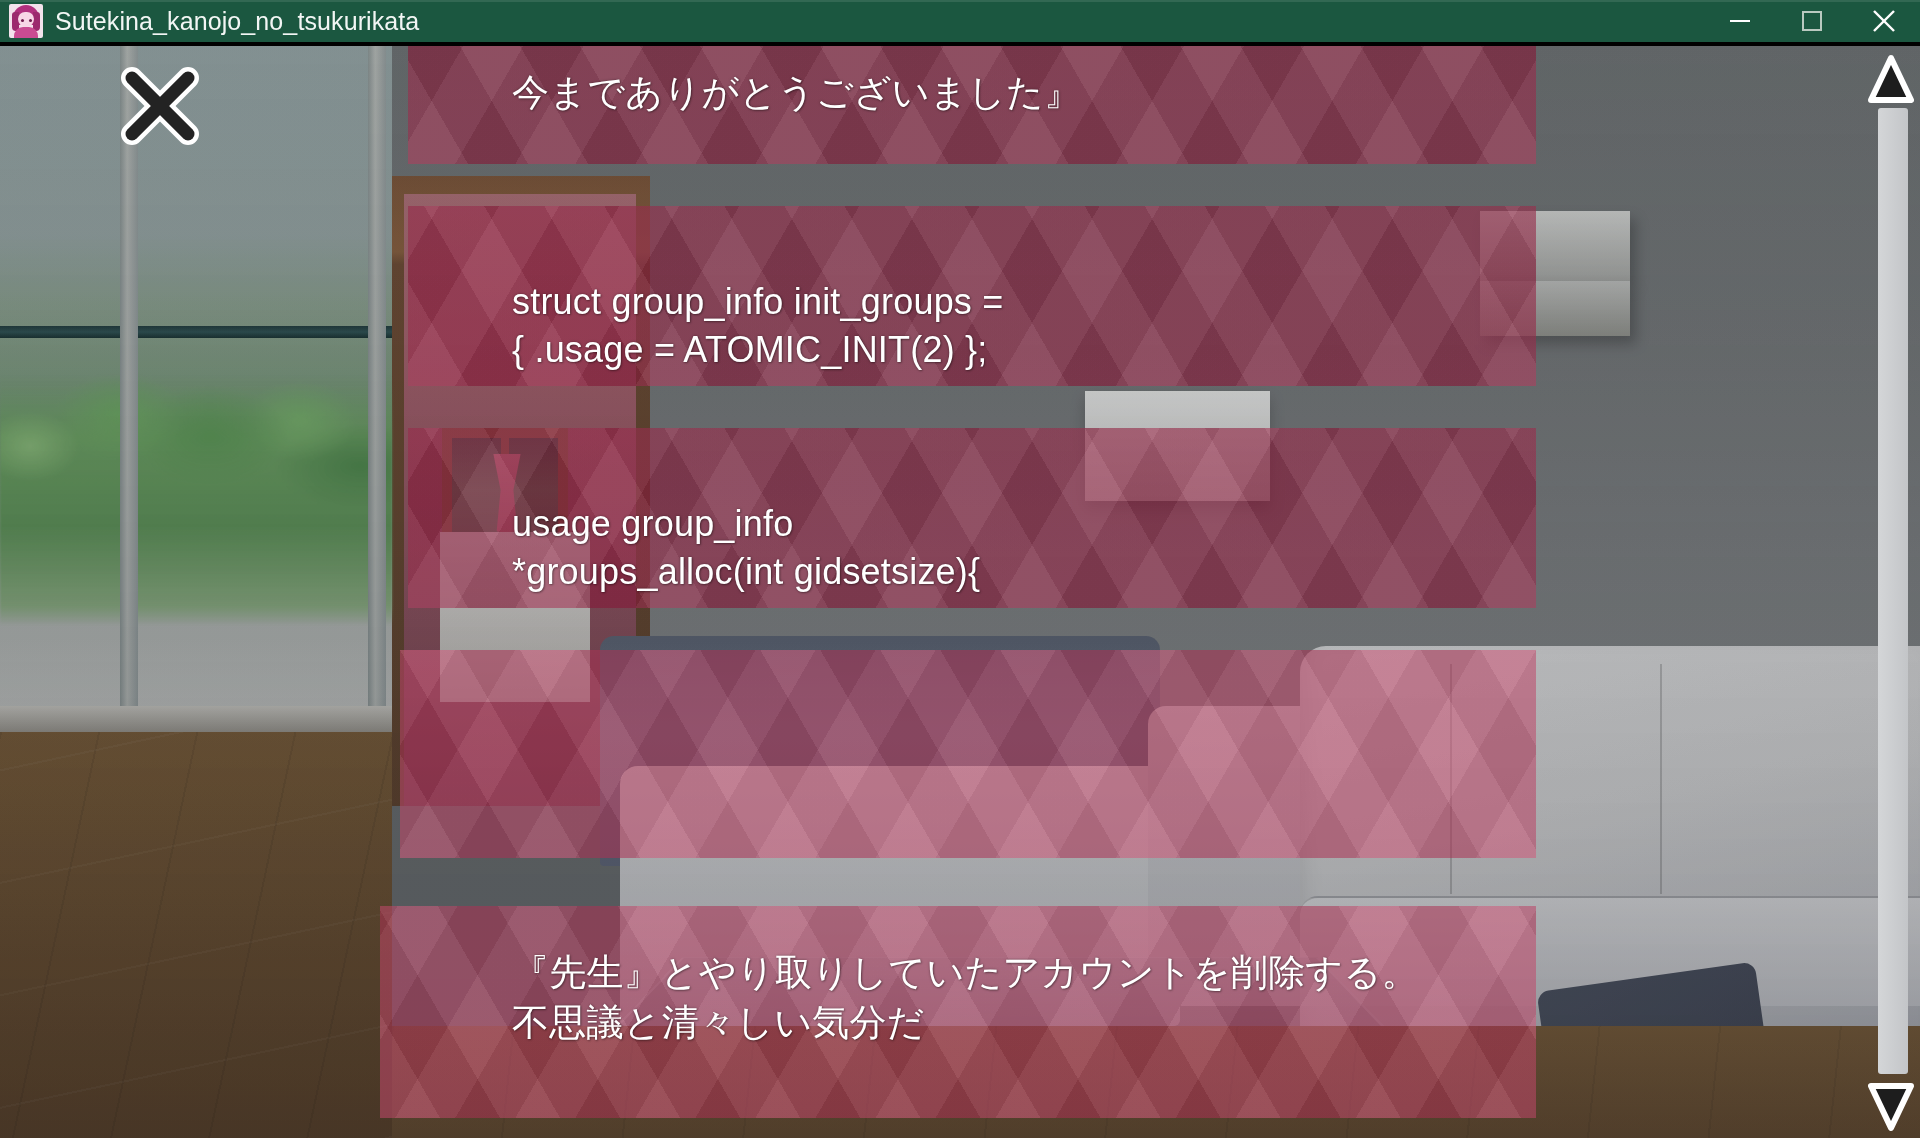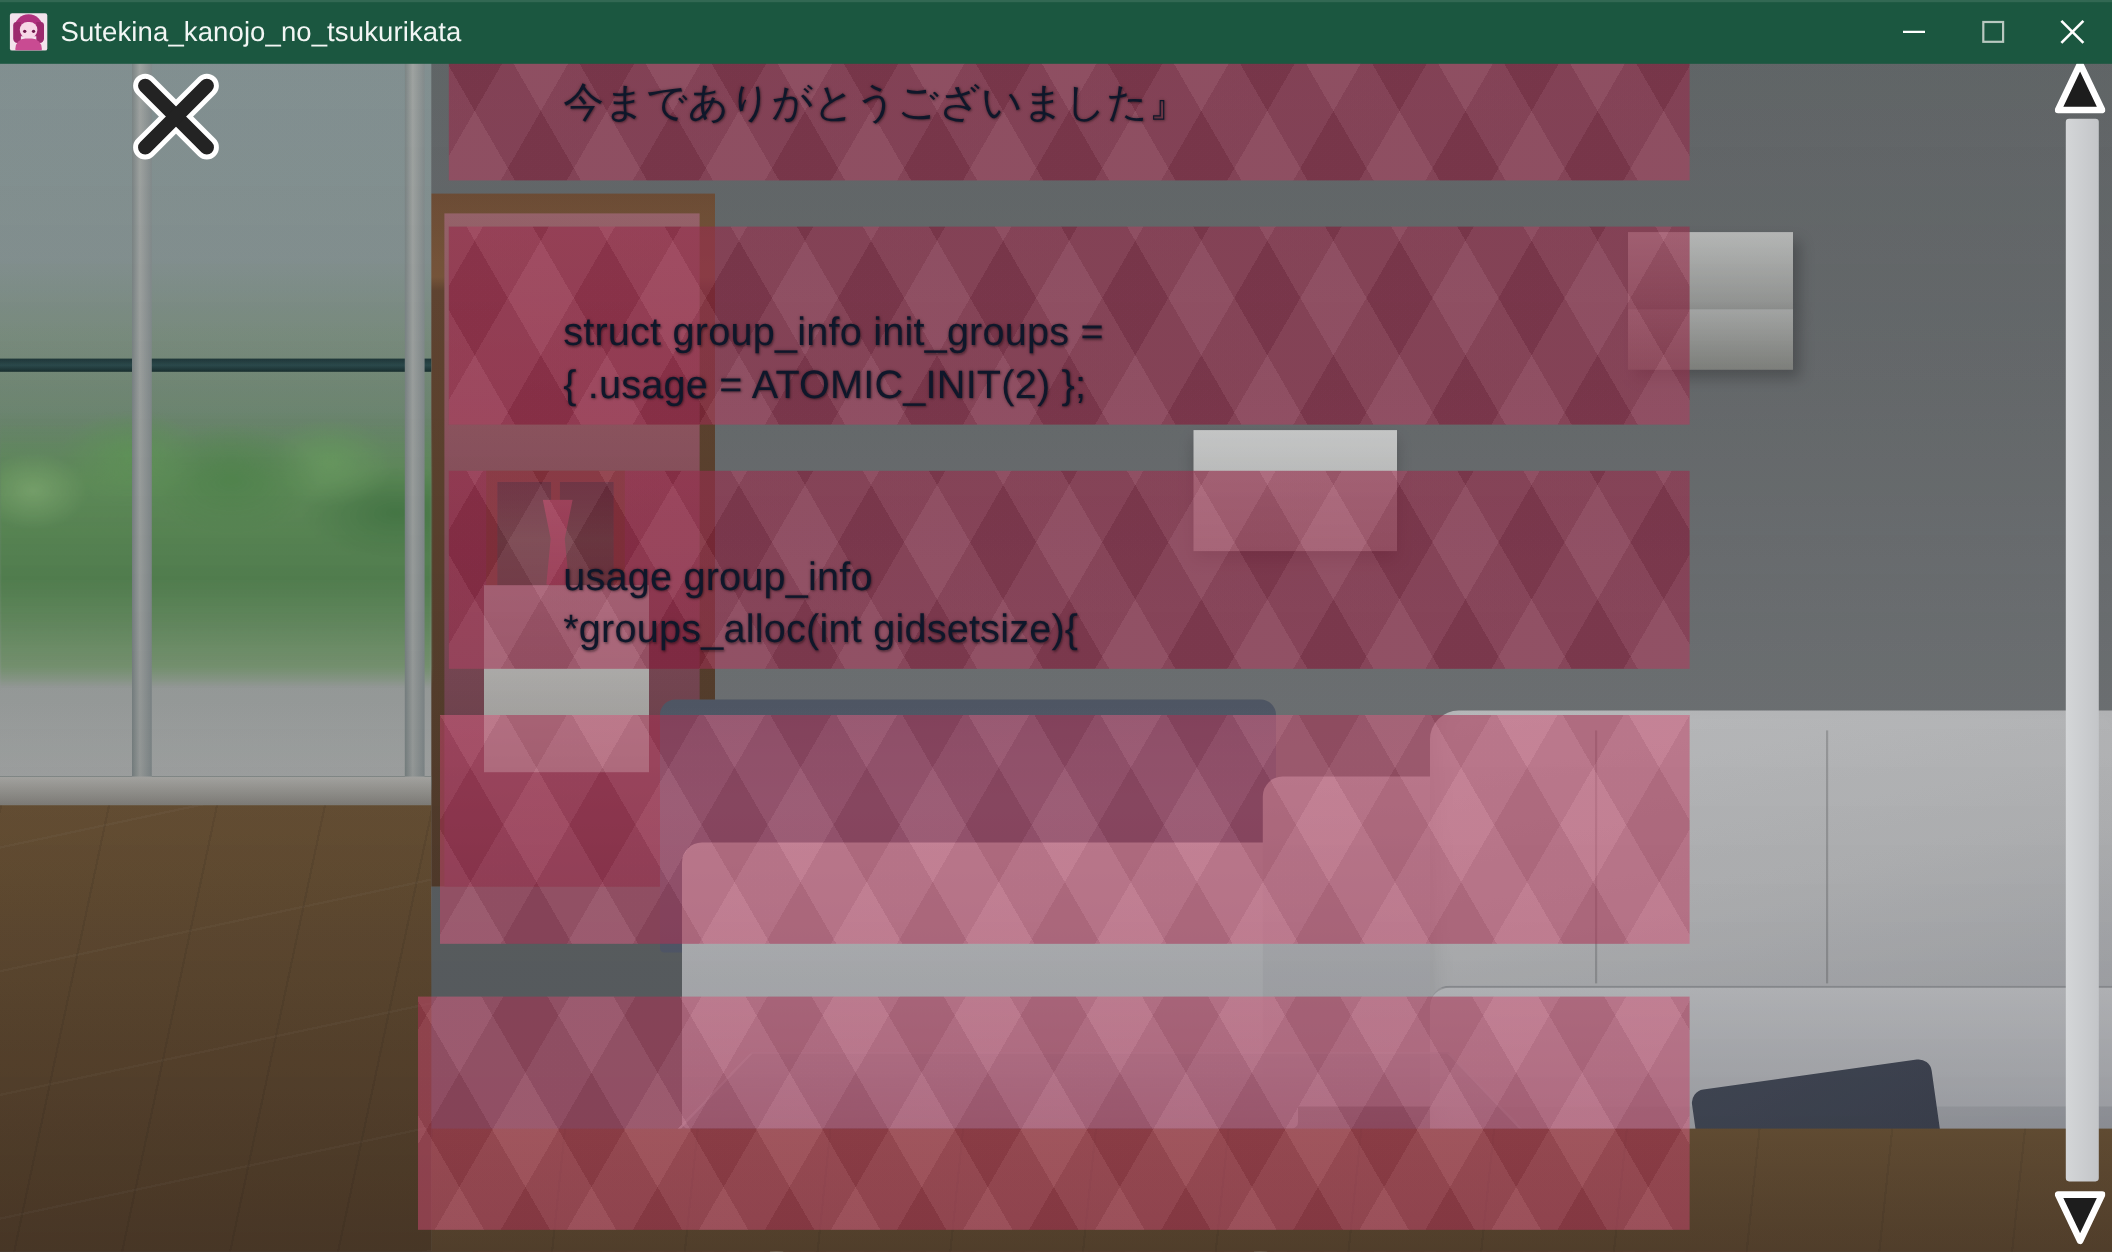--- a/index.html
+++ b/index.html
@@ -9,21 +9,21 @@
     font-family:"Liberation Sans", sans-serif;
   }
 
   
   #app-window {
     position:relative; width:1920px; height:1138px; overflow:hidden;
   }
 
   
   #title-bar {
-    position:absolute; left:0; top:0; width:1920px; height:58px;
+    position:absolute; left:0; top:0; width:1920px; height:42px;
     background:#1b5740;
     display:flex; align-items:center;
     z-index:60;
   }
   #title-bar::after{
     content:""; position:absolute; left:0; top:0; width:100%; height:2px;
     background:rgba(255,255,255,0.10);
   }
   #app-icon {
     width:34px; height:34px; margin-left:9px; margin-right:12px;
@@ -250,21 +250,21 @@
     background-color:rgba(200,58,98,0.52);
     background-image:
       repeating-linear-gradient(60deg, rgba(255,255,255,0.055) 0 52px, rgba(0,0,0,0.045) 52px 104px),
       repeating-linear-gradient(-60deg, rgba(255,255,255,0.05) 0 52px, rgba(0,0,0,0.04) 52px 104px);
     pointer-events:auto;
   }
   .band.dark { background-color:rgba(150,32,66,0.62); }
 
   .band-text {
     position:absolute;
-    color:#0f172a;
+    color:#ffffff;
     font-size:36px;
     line-height:48px;
     letter-spacing:0.2px;
     text-shadow:0 0 3px rgba(0,0,0,0.35), 1px 1px 2px rgba(0,0,0,0.30);
     white-space:pre-line;
     z-index:35;
     pointer-events:none;
   }
   .band-text.jp { font-size:37px; line-height:50px; }
 
@@ -344,20 +344,22 @@
       <div class="band-text" style="left:512px; top:232px; width:1020px;">struct group_info init_groups =
 { .usage = ATOMIC_INIT(2) };</div>
 
       <div class="band dark" style="left:408px; top:382px; width:1128px; height:180px;"></div>
       <div class="band-text" style="left:512px; top:454px; width:1020px;">usage group_info
 *groups_alloc(int gidsetsize){</div>
 
       <div class="band" style="left:400px; top:604px; width:1136px; height:208px;"></div>
 
       <div class="band" style="left:380px; top:860px; width:1156px; height:212px;"></div>
+      <div class="band-text jp" style="left:512px; top:902px; width:1120px;">『先生』とやり取りしていたアカウントを削除する。
+不思議と清々しい気分だ</div>
     </div>
 
   </div>
 
   <div id="close-x-button">
     <svg width="96" height="96" viewBox="0 0 96 96" aria-hidden="true">
       <g stroke="#ffffff" stroke-width="22" stroke-linecap="round" fill="none">
         <line x1="20" y1="20" x2="76" y2="76"></line>
         <line x1="76" y1="20" x2="20" y2="76"></line>
       </g>

